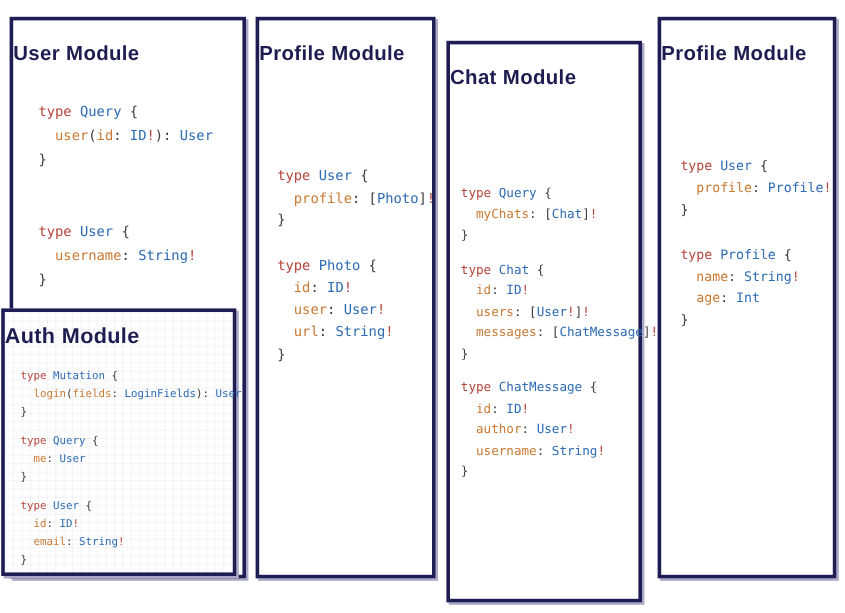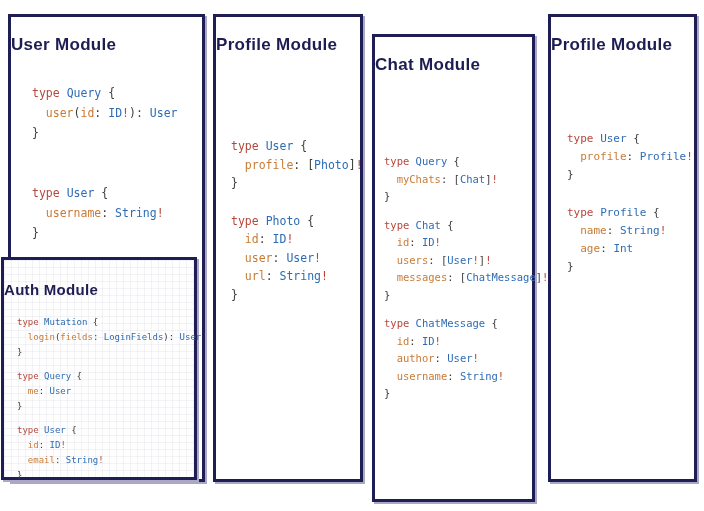--- a/index.html
+++ b/index.html
@@ -37,21 +37,21 @@
     background-image:
       linear-gradient(rgba(120,120,150,0.08) 1px, transparent 1px),
       linear-gradient(90deg, rgba(120,120,150,0.08) 1px, transparent 1px);
     background-size:7px 7px;
   }
   .panel h2{
     font-size:17px;font-weight:700;color:var(--title);
     text-align:left;letter-spacing:.3px;
     margin:17px 0 0;line-height:1.25;
   }
-  .panel.auth h2{font-size:15px;margin-top:21px;}
+  .panel.auth h2{font-size:18px;margin-top:9px;}
   .code{
     font-family:"DejaVu Sans Mono","Liberation Mono",monospace;
     color:var(--punctuation);
   }
   .line{white-space:pre;}
   .block{margin:0;}
   .panel.user .code{font-size:11.5px;line-height:20px;margin:28px 0 0 21px;}
   .panel.user .block + .block{margin-top:40px;}
   .panel.gallery .code{font-size:11.5px;line-height:18.5px;margin:82px 0 0 15px;}
   .panel.gallery .block + .block{margin-top:19px;}

